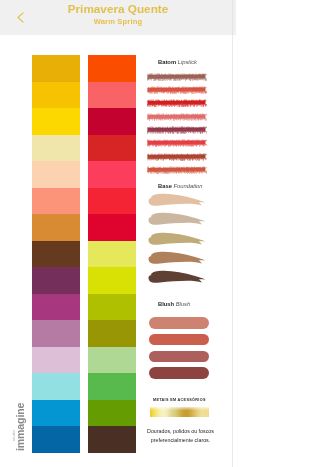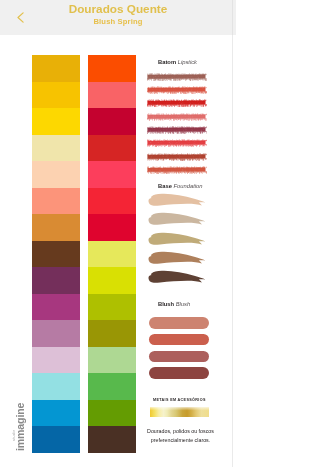--- a/index.html
+++ b/index.html
@@ -59,22 +59,22 @@
 
 <div class="app">
 
   <div class="header">
     <div class="back">
       <svg width="9" height="11" viewBox="0 0 9 11">
         <path d="M7.1 0.9 L2.0 5.5 L7.1 10.1" fill="none" stroke="#e3c14e" stroke-width="1.25" stroke-linecap="round" stroke-linejoin="round"></path>
       </svg>
     </div>
     <div class="titles">
-      <div class="t1">Dourados Quente</div>
-      <div class="t2">Blush Spring</div>
+      <div class="t1">Primavera Quente</div>
+      <div class="t2">Warm Spring</div>
     </div>
   </div>
 
   <div class="col col1" id="col1" style="top: 55px; height: 398px;">
       <div class="sw" style="position: absolute; top: 0px; height: 26.9333px; background: rgb(232, 176, 7);"></div>
       <div class="sw" style="position: absolute; top: 26.5333px; height: 26.9333px; background: rgb(247, 195, 0);"></div>
       <div class="sw" style="position: absolute; top: 53.0667px; height: 26.9333px; background: rgb(253, 216, 0);"></div>
       <div class="sw" style="position: absolute; top: 79.6px; height: 26.9333px; background: rgb(240, 229, 171);"></div>
       <div class="sw" style="position: absolute; top: 106.133px; height: 26.9333px; background: rgb(252, 210, 177);"></div>
       <div class="sw" style="position: absolute; top: 132.667px; height: 26.9333px; background: rgb(252, 148, 122);"></div>

